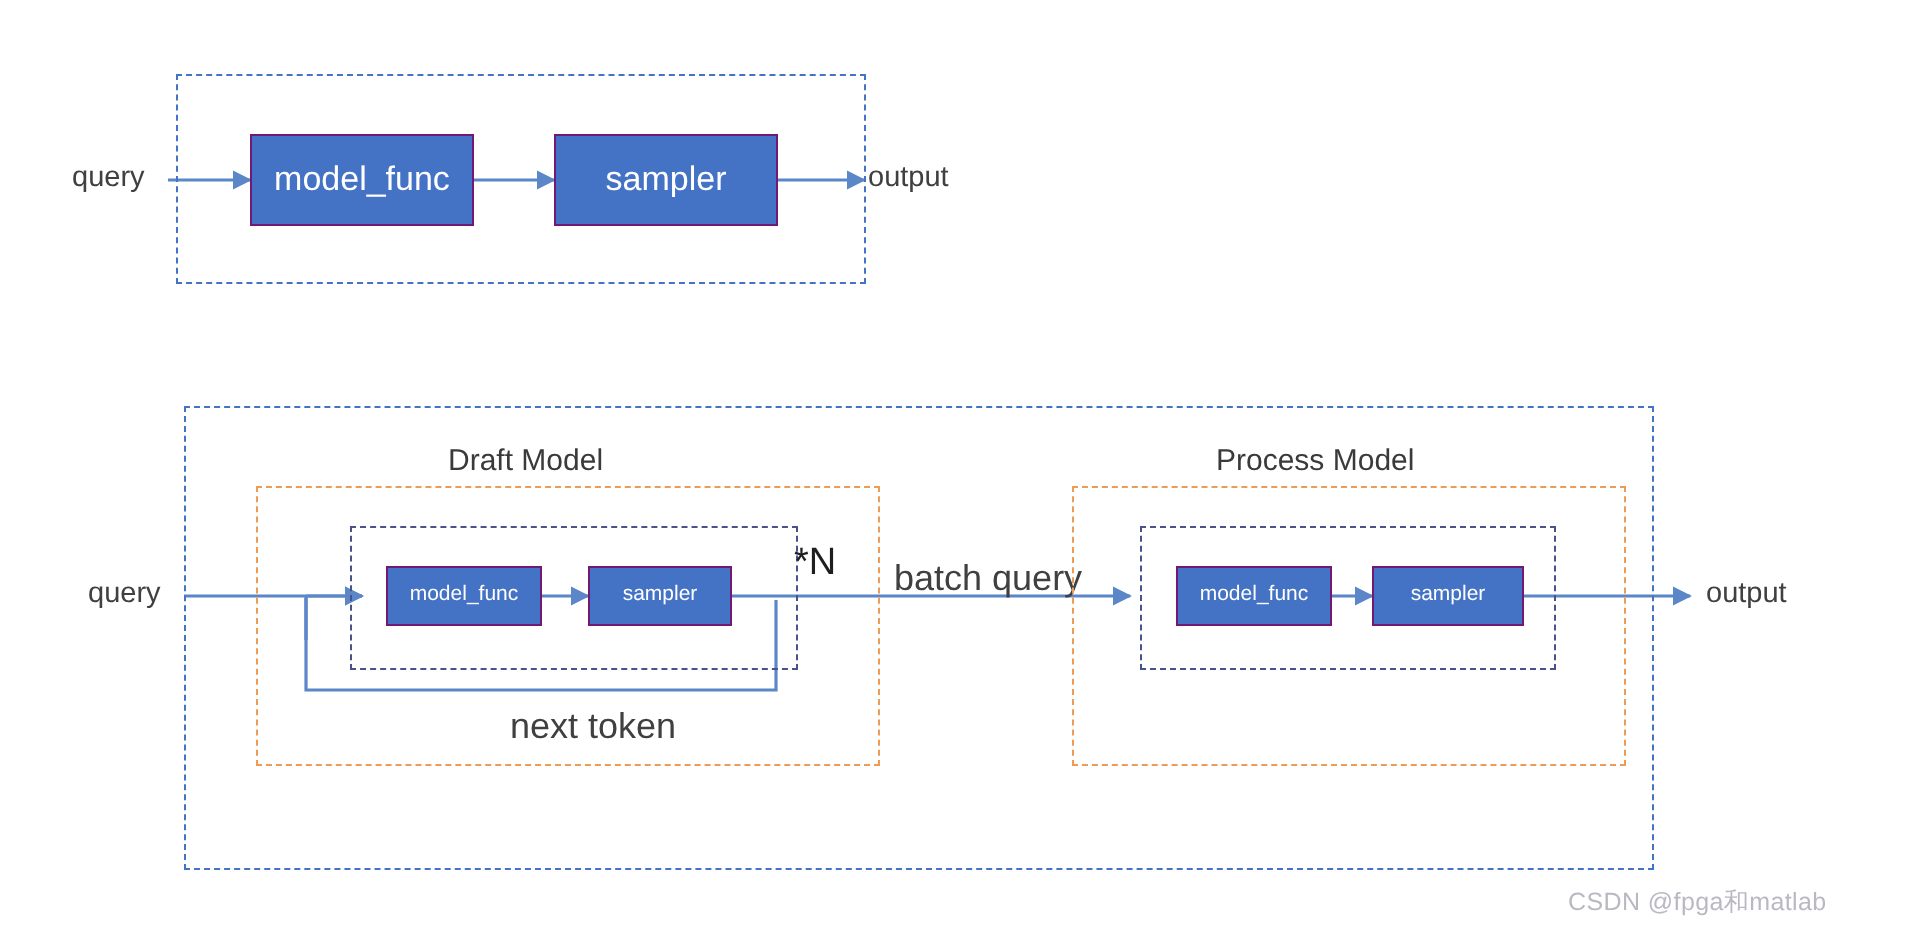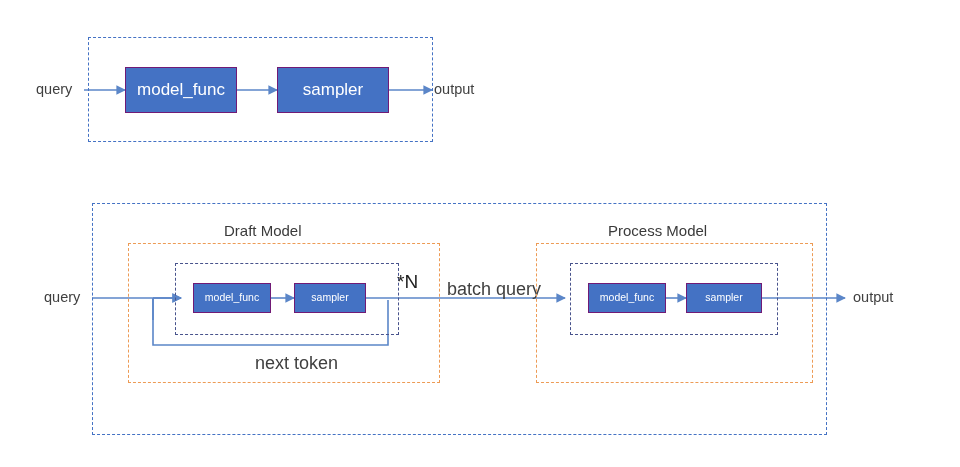--- a/index.html
+++ b/index.html
@@ -171,14 +171,15 @@
   <div class="abs group-title" style="left:608px; top:222px;">Process Model</div>
 
   <div class="abs group-dashed" style="left:536px; top:243px; width:277px; height:140px;"></div>
 
   <div class="abs inner-dotted" style="left:570px; top:263px; width:208px; height:72px;"></div>
 
   <div class="abs block small" style="left:588px; top:283px; width:78px; height:30px;">model_func</div>
 
   <div class="abs block small" style="left:686px; top:283px; width:76px; height:30px;">sampler</div>
 
+  <div class="watermark" style="left:784px; top:443px;">CSDN @fpga和matlab</div>
 
 </div>
 
 </body></html>

